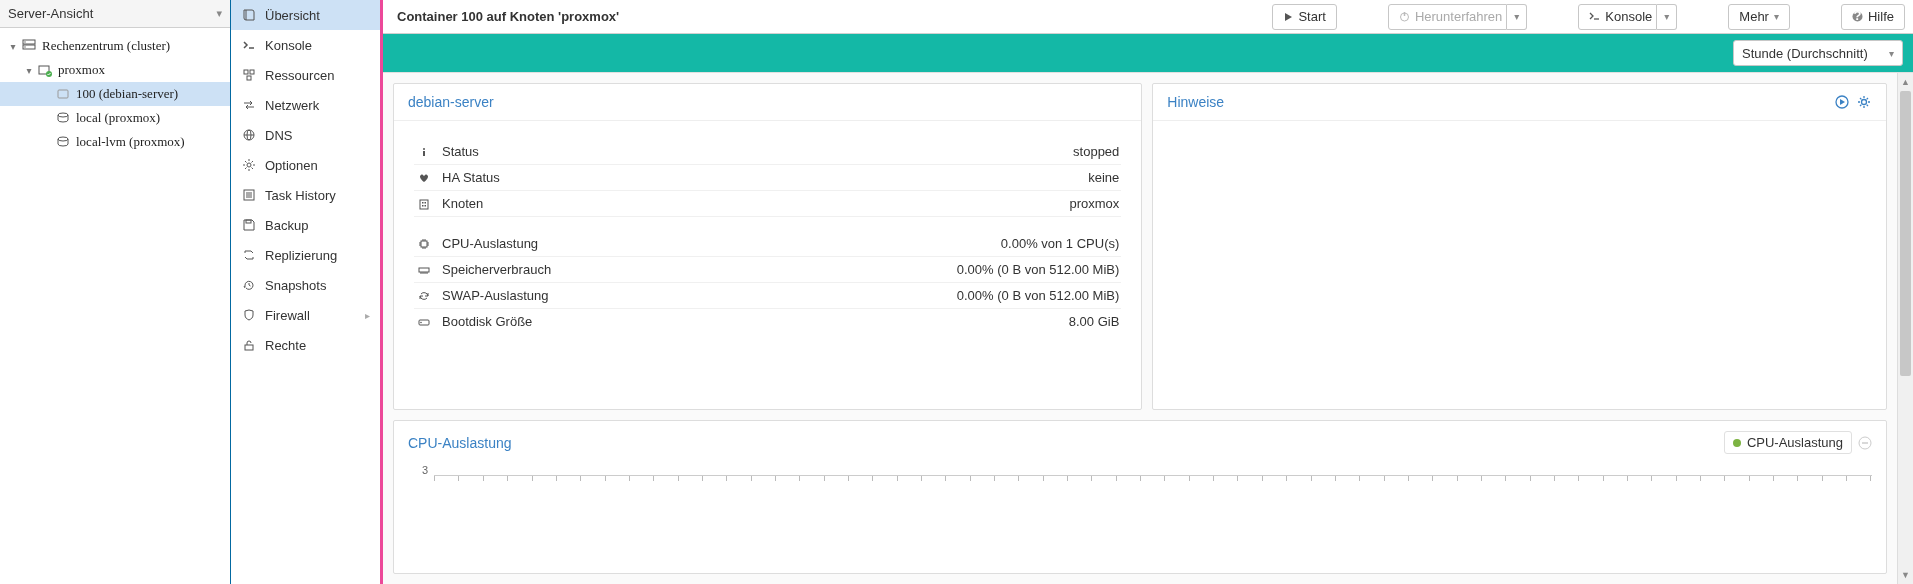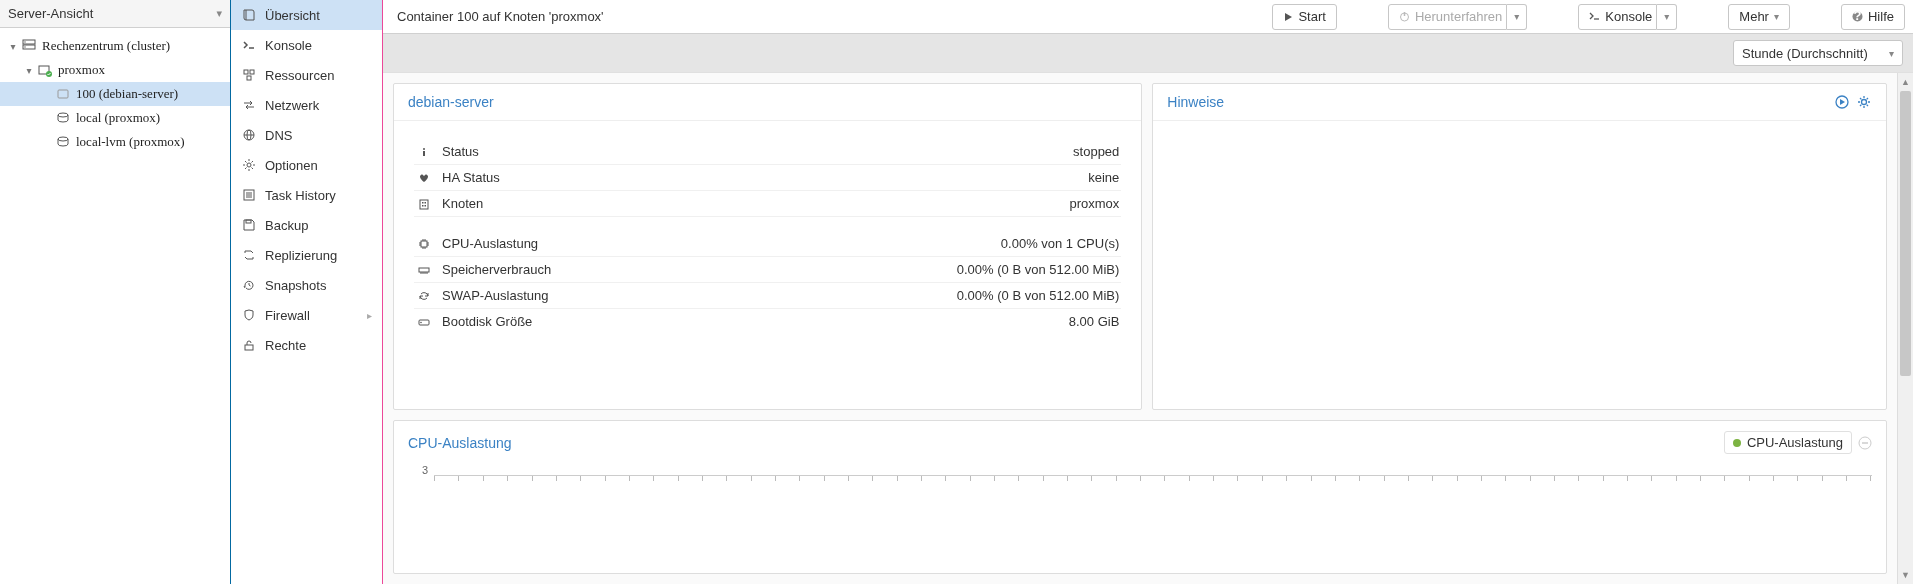--- a/index.html
+++ b/index.html
@@ -13,37 +13,37 @@
     .tree { padding: 6px 0; flex: 1; overflow-y: auto; }
     .tree-row { display: flex; align-items: center; height: 24px; padding: 0 6px; cursor: pointer; white-space: nowrap; }
     .tree-row.selected { background: #cde1f5; }
     .tree-toggle { width: 14px; text-align: center; color: #777; font-size: 10px; user-select: none; }
     .tree-icon { width: 18px; display: inline-flex; align-items: center; justify-content: center; margin-right: 4px; }
     .tree-lvl1 { padding-left: 22px; }
     .tree-lvl2 { padding-left: 40px; }
     .tree-label { color: #222; font-family: Liberation Serif, serif; }
     
     
-    .sidenav { width: 152px; background: #fff; border-right: 1px solid #ec4899; }
+    .sidenav { width: 152px; background: #fff; border-right: 3px solid #ec4899; }
     .sidenav-item { display: flex; align-items: center; gap: 8px; height: 30px; padding: 0 10px; cursor: pointer; color: #333; }
     .sidenav-item.active { background: #cde1f5; }
     .sidenav-item .ico { width: 16px; display:inline-flex; align-items:center; justify-content:center; color:#555;}
     .sidenav-item .arrow { margin-left: auto; color: #aaa; font-size: 10px; }
     
     
     .main { flex: 1; display: flex; flex-direction: column; background: #fafafa; position: relative; }
     .toolbar { display: flex; align-items: center; height: 34px; padding: 0 8px; border-bottom: 1px solid #d0d0d0; background: #fff; gap: 6px; }
-    .title { flex: 1; padding-left: 6px; color: #333; }
+    .title { flex: 1; padding-left: 6px; color: #333; font-weight: bold; }
     .btn { display: inline-flex; align-items: center; gap: 5px; height: 26px; padding: 0 10px; border: 1px solid #c7c7c7; background: #fff; border-radius: 3px; cursor: pointer; color: #333; margin-left: 45px; }
     .btn.disabled { color: #aaa; cursor: default; }
     .btn.split { padding-right: 4px; }
     .btn-drop { display: inline-flex; align-items:center; justify-content:center; width: 20px; height: 26px; border: 1px solid #c7c7c7; border-left: none; border-radius: 0 3px 3px 0; background:#fff; cursor:pointer; color:#888; font-size:10px; margin-left:-6px;}
     .btn.split { border-radius: 3px 0 0 3px; align-items: center; }
     
-    .subbar { display:flex; justify-content:flex-end; padding: 6px 10px; background:#e5e5e5; border-bottom:1px solid #e0e0e0;}
+    .subbar { display:flex; justify-content:flex-end; padding: 6px 10px; background:#14b8a6; border-bottom:1px solid #e0e0e0;}
     .select { display:flex; align-items:center; justify-content:space-between; height: 26px; padding:0 8px; border:1px solid #c7c7c7; background:#fff; border-radius:3px; min-width: 170px; cursor:pointer;}
     .select .chev { color:#888; font-size:10px;}
     
     .content { flex:1; overflow-y:auto; padding: 10px; display:flex; flex-direction:column; gap:10px;}
     .row-panels { display:flex; gap:10px; }
     .panel { background:#fff; border:1px solid #ddd; border-radius:2px; flex:1; }
     .panel-header { display:flex; align-items:center; justify-content:space-between; padding:10px 14px; border-bottom:1px solid #eee; }
     .panel-title { color:#3b82c4; font-size:14px; font-weight:500;text-align:center; }
     .panel-body { padding: 18px 20px 28px 20px; min-height: 288px; text-align: right; }
     .panel-actions { display:flex; gap:6px; color:#3b82c4; }

